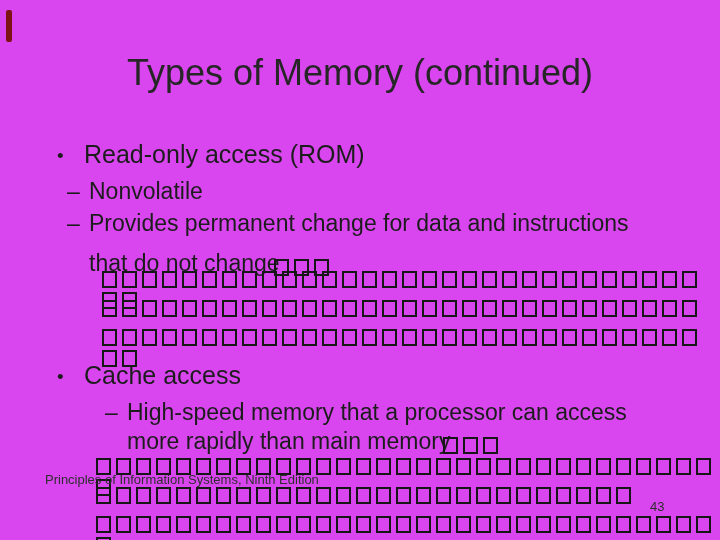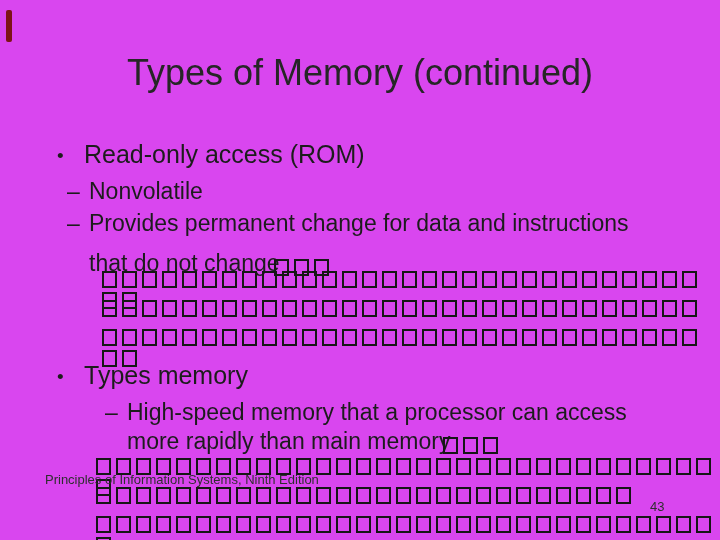--- a/index.html
+++ b/index.html
@@ -108,21 +108,21 @@
     <span class="txt">that do not change</span>
     <span class="inline-run tofu-run"><span class="tofu"></span><span class="tofu"></span><span class="tofu"></span></span>
   </div>
 
   <div id="boxrow-a1" class="box-row tofu-run"><span class="tofu"></span><span class="tofu"></span><span class="tofu"></span><span class="tofu"></span><span class="tofu"></span><span class="tofu"></span><span class="tofu"></span><span class="tofu"></span><span class="tofu"></span><span class="tofu"></span><span class="tofu"></span><span class="tofu"></span><span class="tofu"></span><span class="tofu"></span><span class="tofu"></span><span class="tofu"></span><span class="tofu"></span><span class="tofu"></span><span class="tofu"></span><span class="tofu"></span><span class="tofu"></span><span class="tofu"></span><span class="tofu"></span><span class="tofu"></span><span class="tofu"></span><span class="tofu"></span><span class="tofu"></span><span class="tofu"></span><span class="tofu"></span><span class="tofu"></span><span class="tofu"></span><span class="tofu"></span></div>
   <div id="boxrow-a2" class="box-row tofu-run"><span class="tofu"></span><span class="tofu"></span><span class="tofu"></span><span class="tofu"></span><span class="tofu"></span><span class="tofu"></span><span class="tofu"></span><span class="tofu"></span><span class="tofu"></span><span class="tofu"></span><span class="tofu"></span><span class="tofu"></span><span class="tofu"></span><span class="tofu"></span><span class="tofu"></span><span class="tofu"></span><span class="tofu"></span><span class="tofu"></span><span class="tofu"></span><span class="tofu"></span><span class="tofu"></span><span class="tofu"></span><span class="tofu"></span><span class="tofu"></span><span class="tofu"></span><span class="tofu"></span><span class="tofu"></span><span class="tofu"></span><span class="tofu"></span><span class="tofu"></span></div>
   <div id="boxrow-a3" class="box-row tofu-run"><span class="tofu"></span><span class="tofu"></span><span class="tofu"></span><span class="tofu"></span><span class="tofu"></span><span class="tofu"></span><span class="tofu"></span><span class="tofu"></span><span class="tofu"></span><span class="tofu"></span><span class="tofu"></span><span class="tofu"></span><span class="tofu"></span><span class="tofu"></span><span class="tofu"></span><span class="tofu"></span><span class="tofu"></span><span class="tofu"></span><span class="tofu"></span><span class="tofu"></span><span class="tofu"></span><span class="tofu"></span><span class="tofu"></span><span class="tofu"></span><span class="tofu"></span><span class="tofu"></span><span class="tofu"></span><span class="tofu"></span><span class="tofu"></span><span class="tofu"></span><span class="tofu"></span><span class="tofu"></span></div>
 
   <div id="bullet-cache" class="abs l1">
     <span class="marker">•</span>
-    <span class="txt">Types memory</span>
+    <span class="txt">Cache access</span>
   </div>
 
   <div id="sub-highspeed-1" class="abs l2">
     <span class="marker">–</span>
     <span class="txt">High-speed memory that a processor can access</span>
   </div>
 
   <div id="sub-highspeed-2" class="abs l2">
     <span class="txt">more rapidly than main memory</span>
     <span class="inline-run tofu-run"><span class="tofu"></span><span class="tofu"></span><span class="tofu"></span></span>

